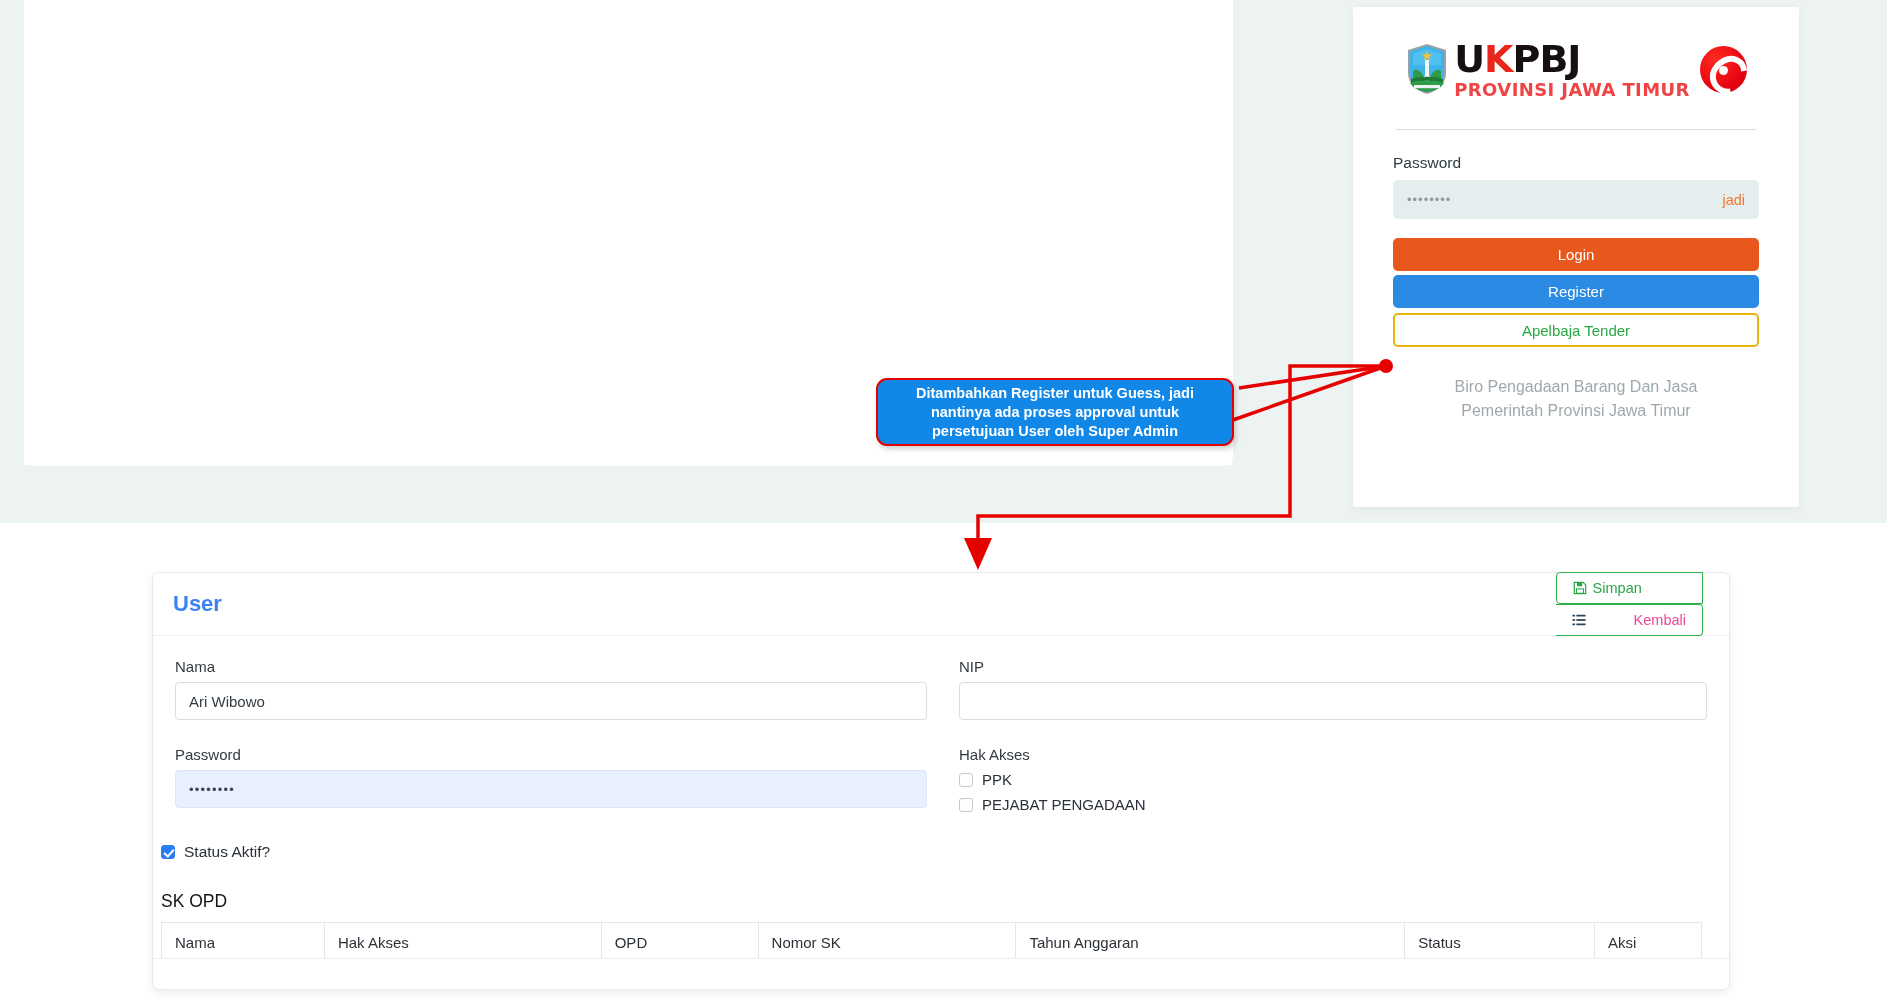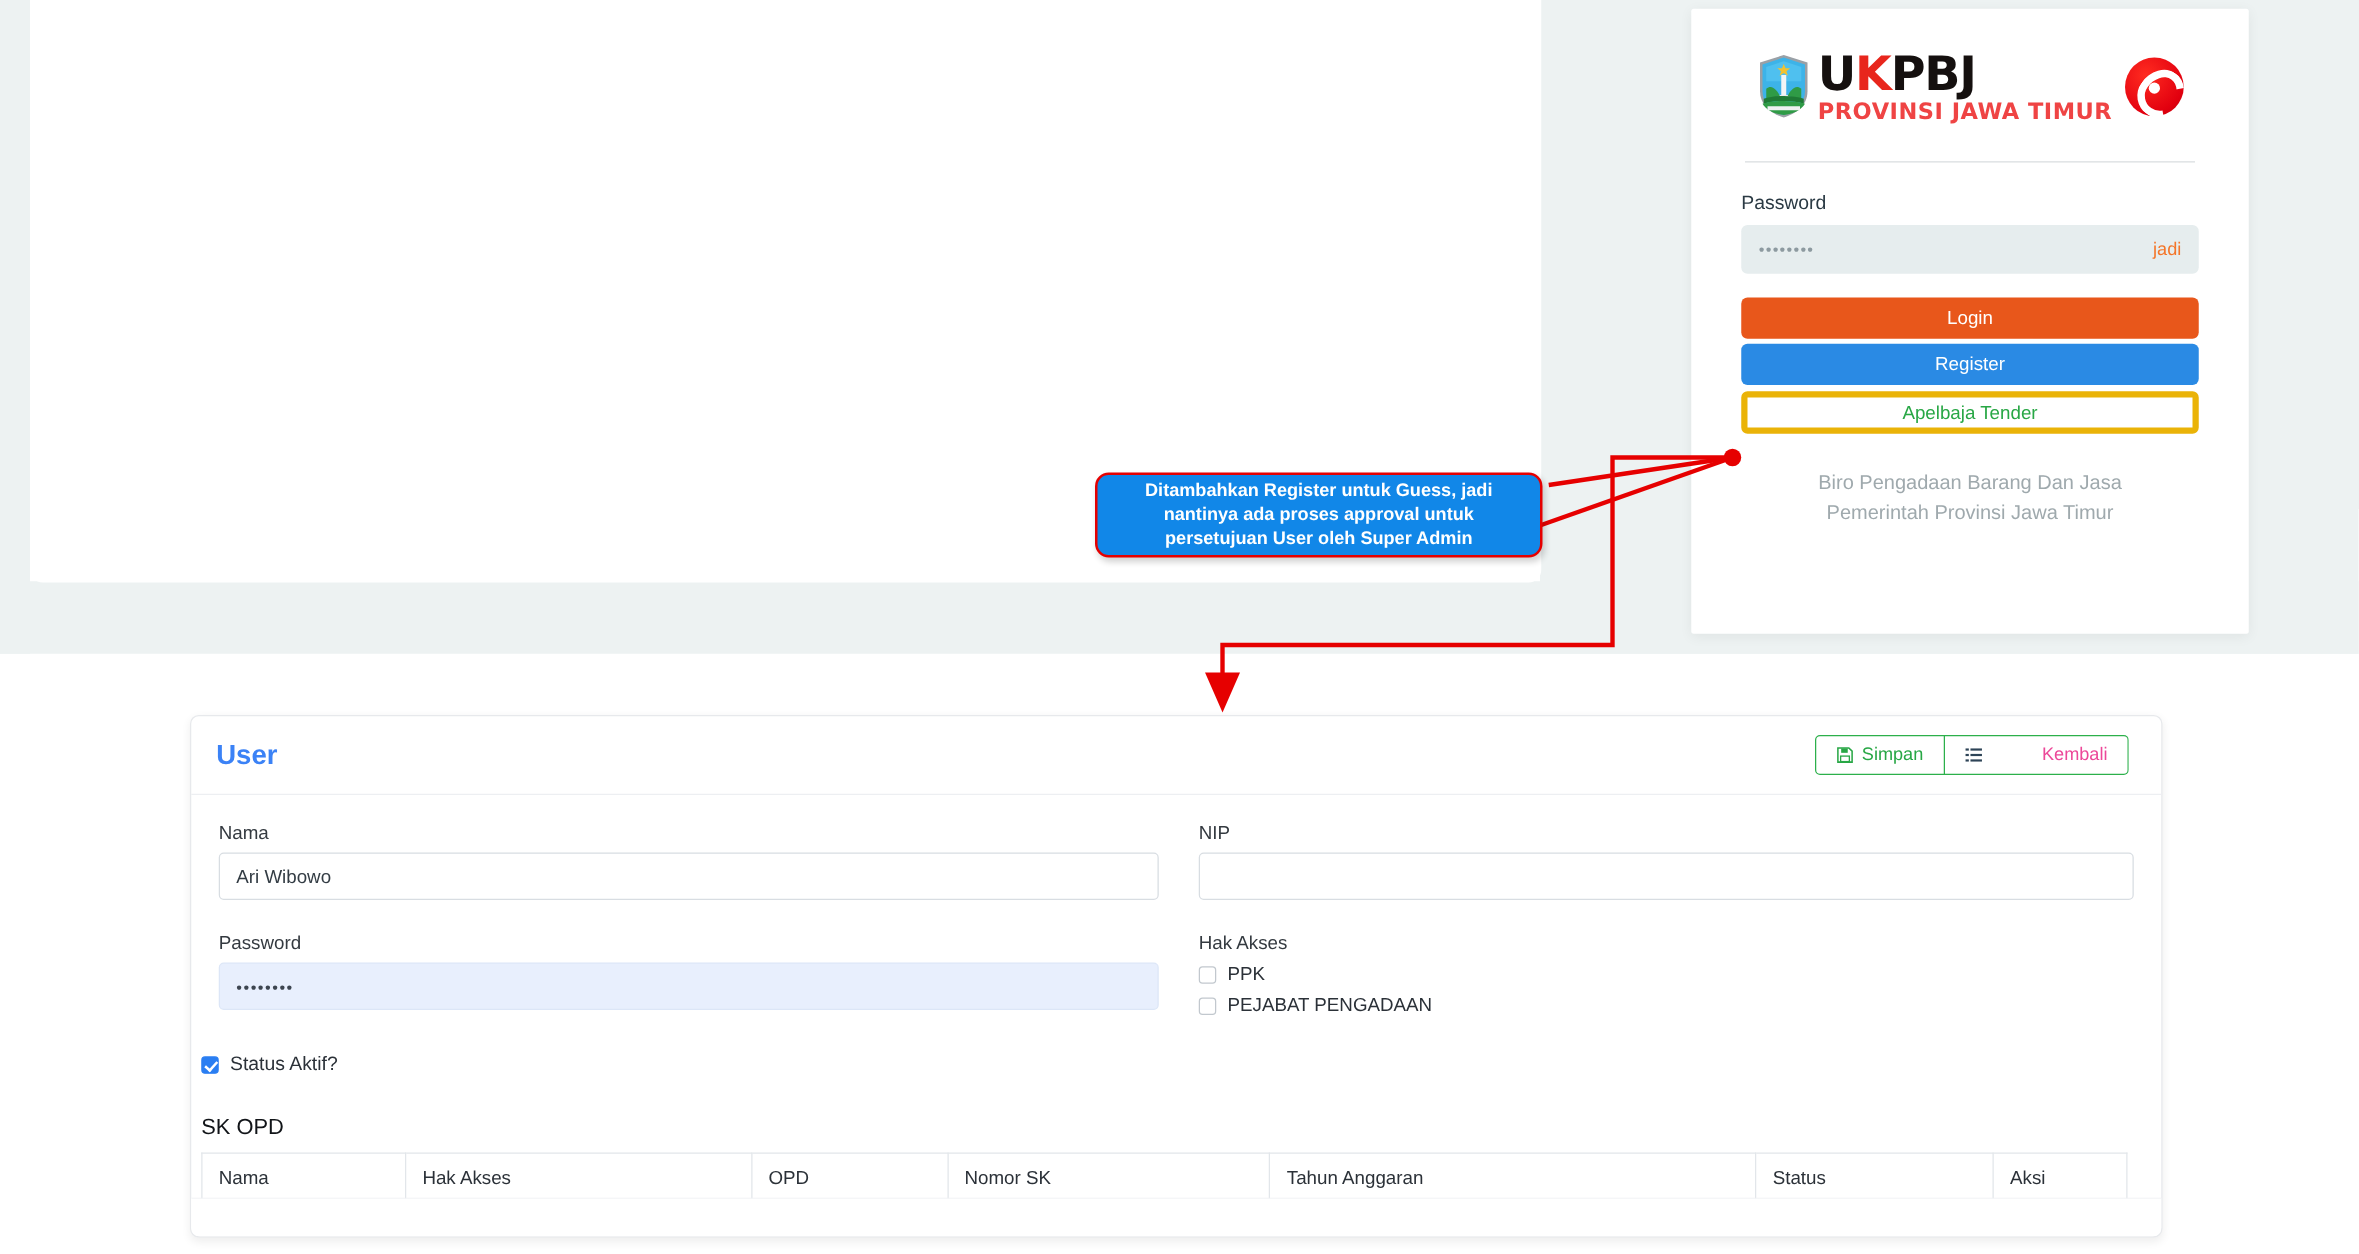--- a/index.html
+++ b/index.html
@@ -106,21 +106,21 @@
   .btn {
     width: 100%; height: 33px; border-radius: 5px;
     display: flex; align-items: center; justify-content: center;
     font-size: 15px; cursor: pointer; border: none;
     font-family: "Liberation Sans", sans-serif;
   }
   .btn-login { background: #e8571b; color: #ffffff; margin-top: 5px; }
   .btn-register { background: #2a8ae4; color: #ffffff; margin-top: 4px; }
   .btn-apelbaja {
     background: #ffffff; color: #28a745;
-    border: 5px solid #eab308; margin-top: 5px; height: 34px;
+    border: 2px solid #eab308; margin-top: 5px; height: 34px;
   }
   .login-footer {
     text-align: center; color: #9fa9ad; font-size: 16px;
     line-height: 24px; margin-top: 28px;
   }
 
   
   .callout {
     position: absolute;
     left: 876px; top: 378px;
@@ -157,21 +157,21 @@
   .user-head {
     height: 63px; display: flex; align-items: center;
     justify-content: space-between;
     padding: 0 26px 0 20px;
     border-bottom: 1px solid #edeff2;
   }
   .user-title {
     font-size: 22px; font-weight: bold; color: #3b82f6;
     font-family: "Liberation Sans", sans-serif;
   }
-  .btn-group { display: flex; }
+  .btn-group { display: flex; flex-direction: column; }
   .btn-outline {
     height: 32px; padding: 0 16px;
     display: flex; align-items: center; gap: 6px;
     background: #ffffff; border: 1px solid #2cb04b;
     font-size: 14.5px; cursor: pointer;
   }
   .btn-outline.left { border-radius: 4px 0 0 4px; color: #28a745; }
   .btn-outline.right { border-radius: 0 4px 4px 0; color: #ec4899; border-left: none; gap: 48px; }
   .icon-svg { display: block; }
 

